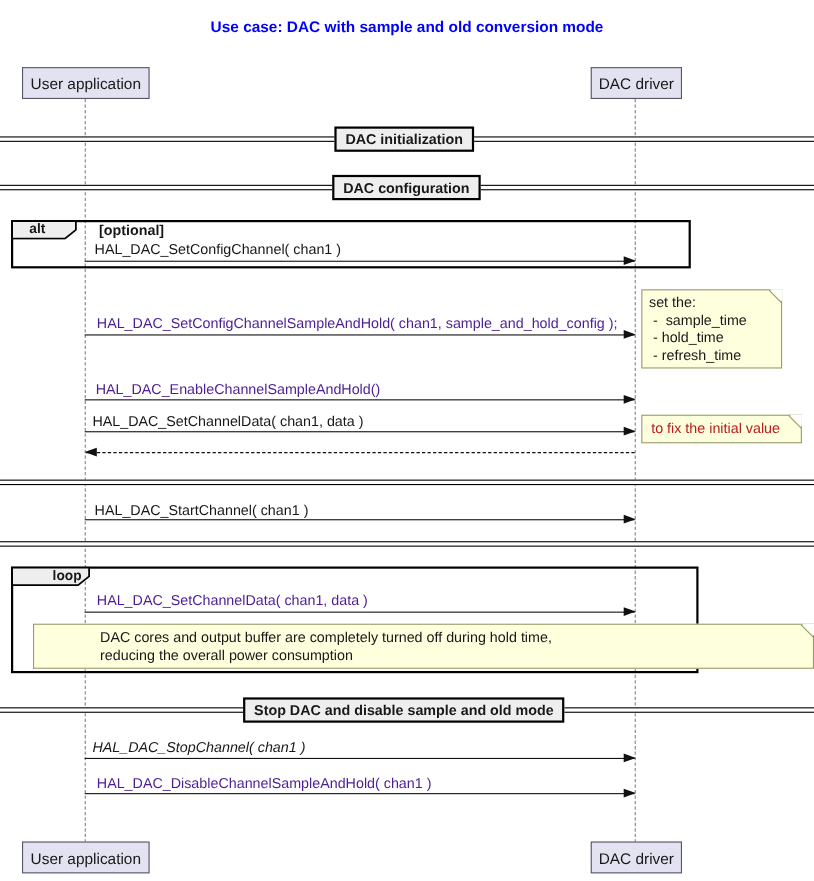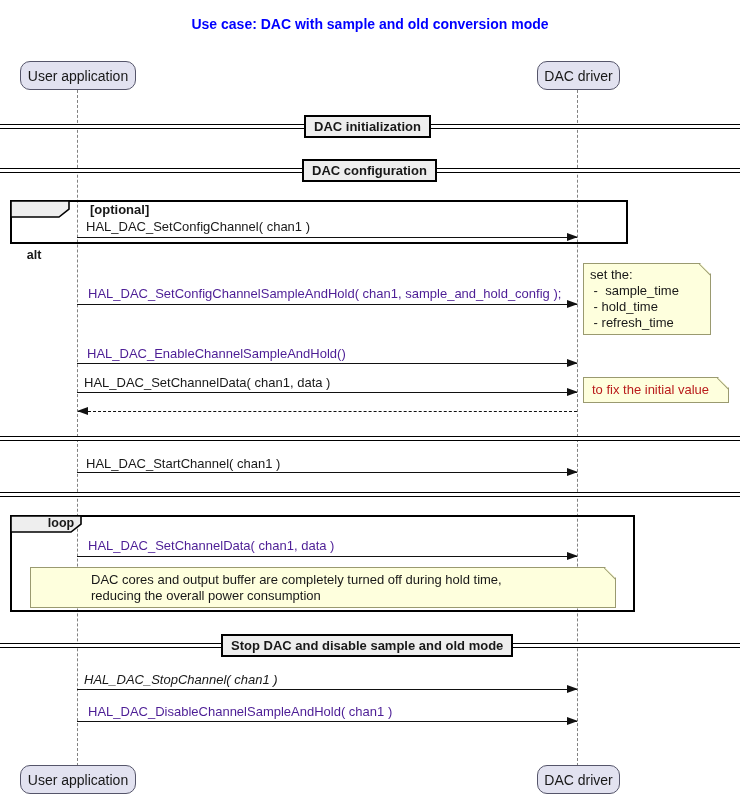--- a/index.html
+++ b/index.html
@@ -6,21 +6,21 @@
   #canvas{
     position:relative;width:740px;height:801px;background:#ffffff;
     font-family:"Liberation Sans",sans-serif;color:#181818;overflow:hidden;
   }
   .abs{position:absolute;}
   .title{
     left:0;top:16px;width:740px;text-align:center;
     font-size:14px;font-weight:bold;color:#0000FF;white-space:nowrap;
   }
   .participant{
-    background:#E2E2F0;border:1px solid #55556a;border-radius:10px;
+    background:#E2E2F0;border:1px solid #55556a;border-radius:0;
     font-size:14px;display:flex;align-items:center;justify-content:center;
     white-space:nowrap;box-sizing:border-box;
   }
   .lifeline{width:0;border-left:1px dashed #828282;}
   .divline{
     left:0;width:740px;height:3px;box-sizing:content-box;
     border-top:1px solid #000;border-bottom:1px solid #000;background:#fff;
   }
   .divlabel{
     background:#EEEEEE;border:2px solid #000;font-weight:bold;font-size:13px;
@@ -77,21 +77,21 @@
   <div class="abs divline" style="top:124px;"></div>
   <div class="abs divlabel" style="left:304px;top:115px;">DAC initialization</div>
 
   <div class="abs divline" style="top:168px;"></div>
   <div class="abs divlabel" style="left:302px;top:159px;">DAC configuration</div>
 
   <div class="abs fragment" style="left:10px;top:200px;width:618px;height:44px;"></div>
   <svg class="abs" style="left:10px;top:200px;" width="60" height="18" viewBox="0 0 60 18">
     <path d="M1,1 H59 V9 L49,17 H1 Z" fill="#EEEEEE" stroke="#000000" stroke-width="1.6"></path>
   </svg>
-  <div class="abs frag-kw" style="left:10px;top:200px;width:48px;margin-top:47px;">alt</div>
+  <div class="abs frag-kw" style="left:10px;top:200px;width:48px;">alt</div>
   <div class="abs guard" style="left:90px;top:202px;">[optional]</div>
 
   <div class="abs msg-label" style="left:86px;top:220px;">HAL_DAC_SetConfigChannel( chan1 )</div>
   <div class="abs msg-arrow" style="left:77px;top:237px;width:500px;"></div>
 
   <div class="abs msg-label blue" style="left:88px;top:287px;">HAL_DAC_SetConfigChannelSampleAndHold( chan1, sample_and_hold_config );</div>
   <div class="abs msg-arrow" style="left:77px;top:304px;width:500px;"></div>
 
   <div class="abs note" style="left:583px;top:263px;width:128px;height:72px;padding:3px 6px;">
     <div class="nline">set the:</div>
@@ -121,21 +121,21 @@
 
   <div class="abs fragment" style="left:10px;top:515px;width:625px;height:97px;"></div>
   <svg class="abs" style="left:10px;top:515px;" width="72" height="18" viewBox="0 0 72 18">
     <path d="M1,1 H71 V9 L61,17 H1 Z" fill="#EEEEEE" stroke="#000000" stroke-width="1.6"></path>
   </svg>
   <div class="abs frag-kw" style="left:10px;top:515px;width:60px;padding-left:21px;">loop</div>
 
   <div class="abs msg-label blue" style="left:88px;top:539px;">HAL_DAC_SetChannelData( chan1, data )</div>
   <div class="abs msg-arrow" style="left:77px;top:556px;width:500px;"></div>
 
-  <div class="abs note" style="left:30px;top:567px;width:586px;height:41px;padding:4px 8px 4px 60px;">
+  <div class="abs note" style="left:30px;top:567px;width:710px;height:41px;padding:4px 8px 4px 60px;">
     <div class="nline">DAC cores and output buffer are completely turned off during hold time,</div>
     <div class="nline">reducing the overall power consumption</div>
   </div>
 
   <div class="abs divline" style="top:643px;"></div>
   <div class="abs divlabel" style="left:221px;top:634px;">Stop DAC and disable sample and old mode</div>
 
   <div class="abs msg-label" style="left:84px;top:673px;font-style:italic;">HAL_DAC_StopChannel( chan1 )</div>
   <div class="abs msg-arrow" style="left:77px;top:689px;width:500px;"></div>
 

